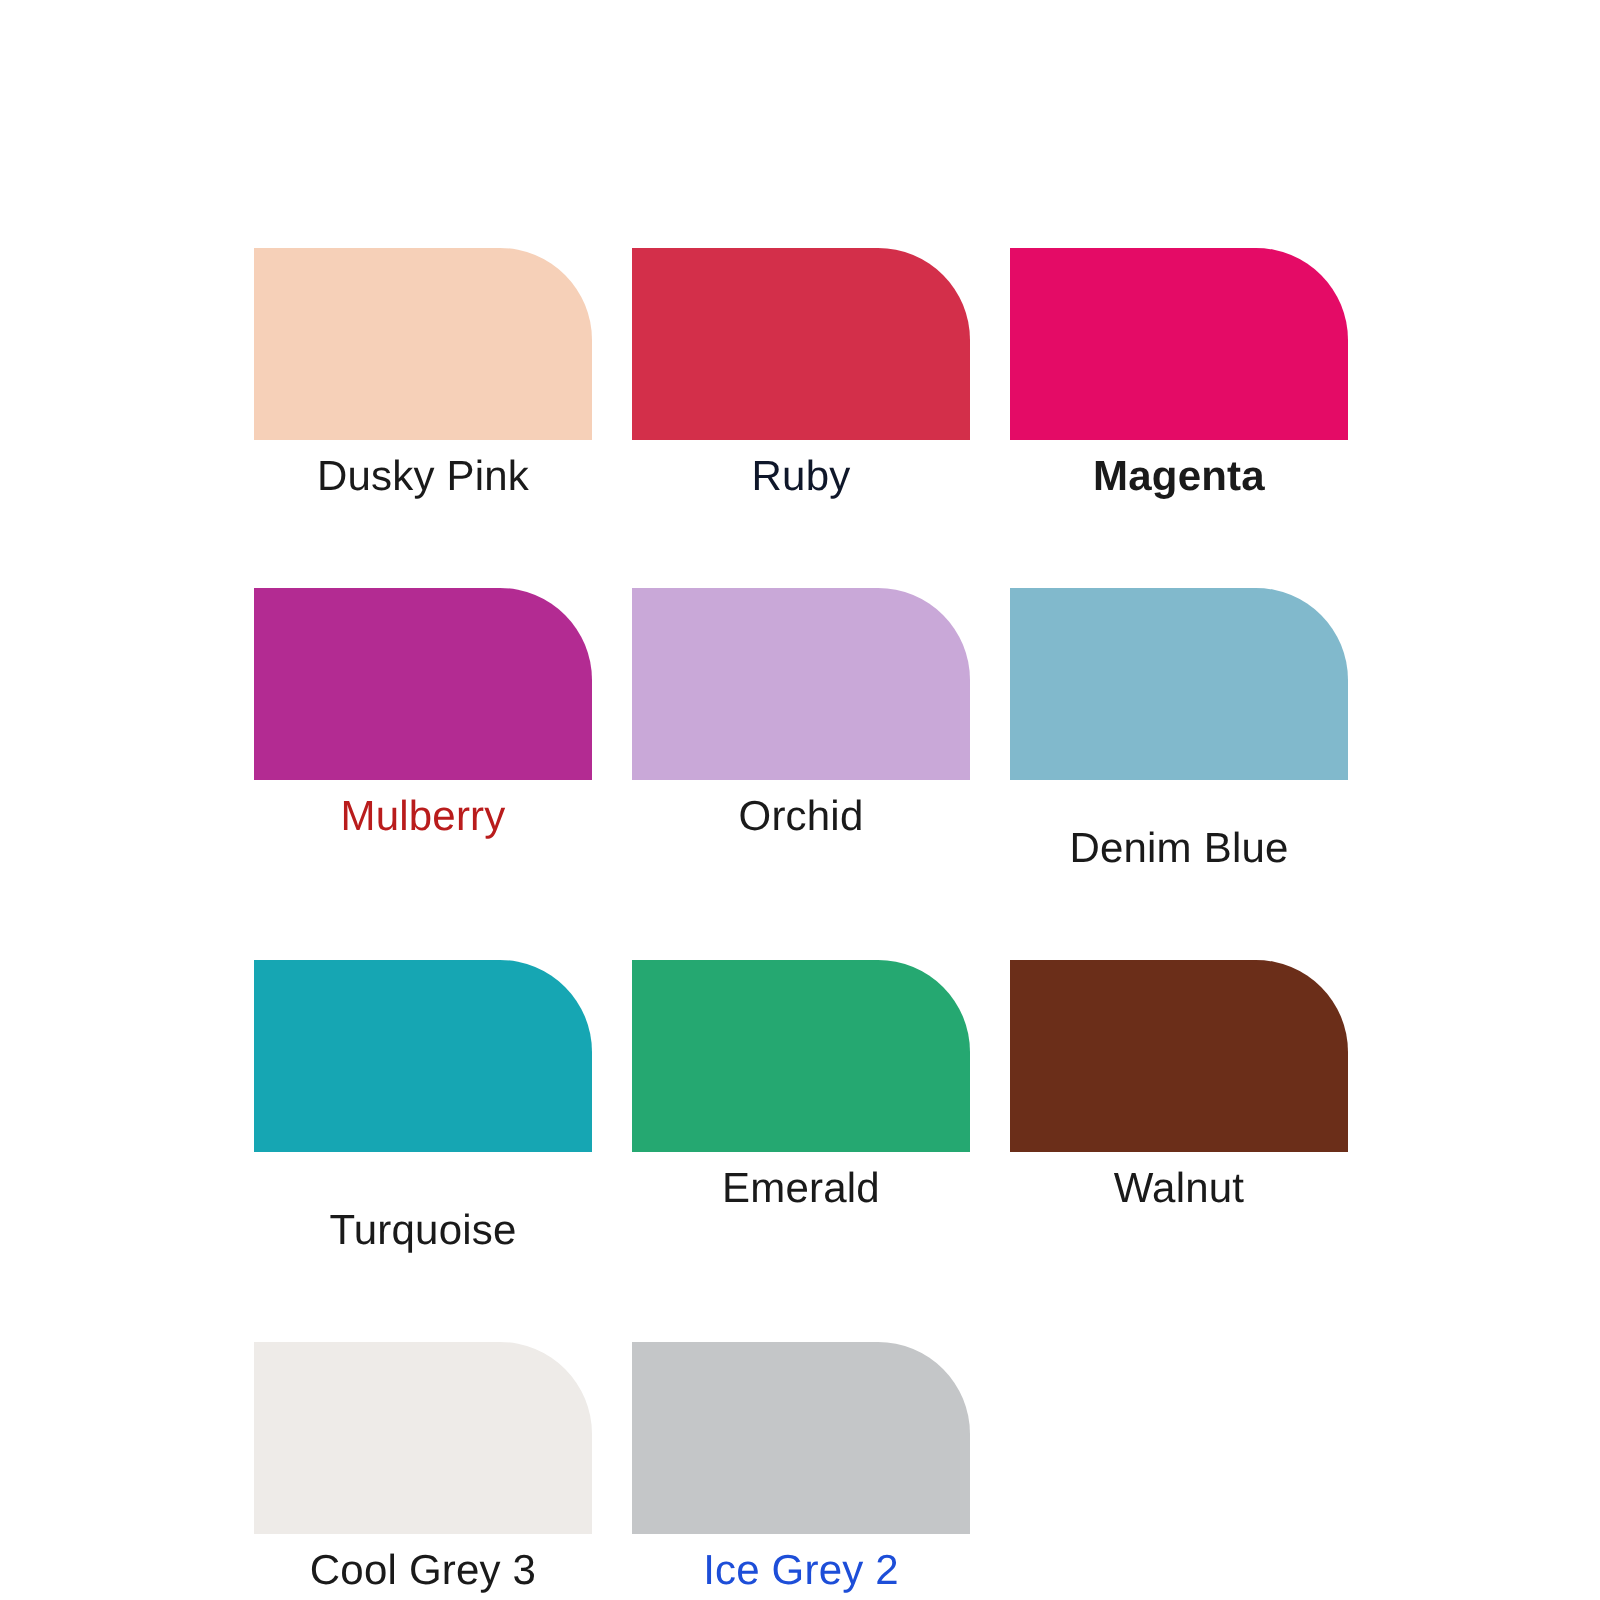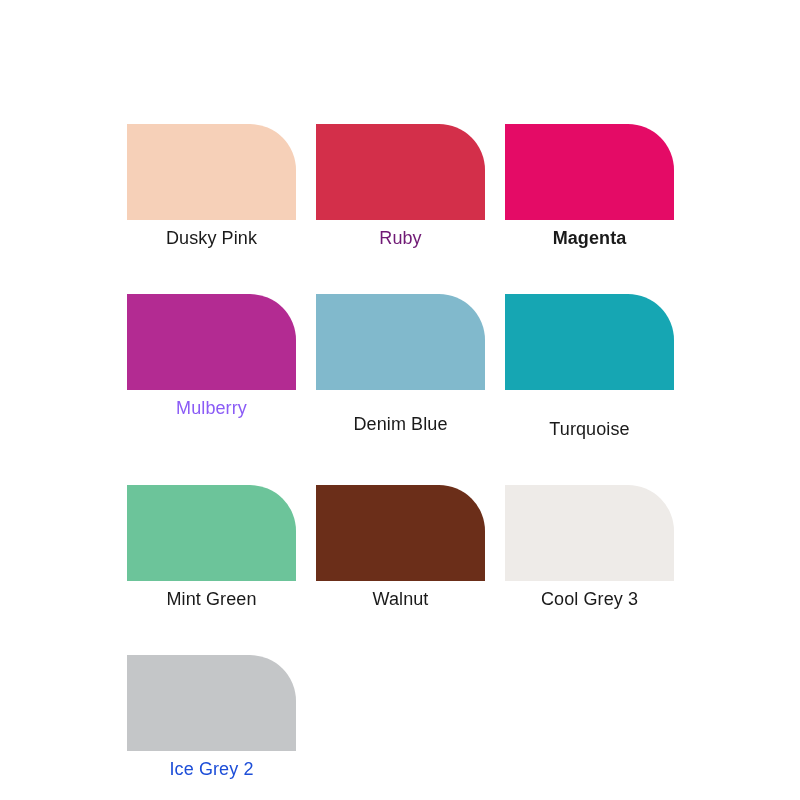--- a/index.html
+++ b/index.html
@@ -45,21 +45,21 @@
     width: 169px;
     height: 96px;
     border-radius: 0 46px 0 0;
     background: #cccccc;
     display: block;
   }
 
   .swatch-label {
     margin-top: 9px;
     font-family: "Liberation Sans", sans-serif;
-    font-size: 18px;
+    font-size: 21px;
     line-height: 19px;
     font-weight: 400;
     color: #1a1a1a;
     text-align: center;
     letter-spacing: 0.1px;
     white-space: nowrap;
   }
 </style>
 </head>
 <body style="background: rgb(255, 255, 255);">
@@ -67,49 +67,53 @@
 <div id="palette-page">
   <div id="swatch-grid">
 
     <div class="swatch-cell">
       <div class="swatch-chip" style="background: rgb(246, 208, 184);"></div>
       <div class="swatch-label" style="color: rgb(26, 26, 26);">Dusky Pink</div>
     </div>
 
     <div class="swatch-cell">
       <div class="swatch-chip" style="background: rgb(211, 47, 74);"></div>
-      <div class="swatch-label" style="color: #701a75;">Ruby</div>
+      <div class="swatch-label" style="color: #0f172a;">Ruby</div>
     </div>
 
     <div class="swatch-cell">
       <div class="swatch-chip" style="background: rgb(228, 11, 102);"></div>
       <div class="swatch-label" style="color: rgb(26, 26, 26); font-weight: bold;">Magenta</div>
     </div>
 
     <div class="swatch-cell">
       <div class="swatch-chip" style="background: rgb(179, 43, 146);"></div>
-      <div class="swatch-label" style="color: #8b5cf6;">Mulberry</div>
+      <div class="swatch-label" style="color: #b91c1c;">Mulberry</div>
     </div>
 
+    <div class="swatch-cell">
+      <div class="swatch-chip" style="background: rgb(201, 168, 216);"></div>
+      <div class="swatch-label" style="color: rgb(26, 26, 26);">Orchid</div>
+    </div>
 
     <div class="swatch-cell">
       <div class="swatch-chip" style="background: rgb(129, 185, 204);"></div>
       <div class="swatch-label" style="color: rgb(26, 26, 26); margin-top: 25px;">Denim Blue</div>
     </div>
 
     <div class="swatch-cell">
       <div class="swatch-chip" style="background: rgb(22, 166, 179);"></div>
       <div class="swatch-label" style="color: rgb(26, 26, 26); margin-top: 30px;">Turquoise</div>
     </div>
 
+    <div class="swatch-cell">
+      <div class="swatch-chip" style="background: rgb(37, 168, 113);"></div>
+      <div class="swatch-label" style="color: rgb(26, 26, 26);">Emerald</div>
+    </div>
 
-    <div class="swatch-cell">
-      <div class="swatch-chip" style="background: rgb(108, 196, 154);"></div>
-      <div class="swatch-label" style="color: rgb(26, 26, 26);">Mint Green</div>
-    </div>
 
     <div class="swatch-cell">
       <div class="swatch-chip" style="background: rgb(107, 46, 25);"></div>
       <div class="swatch-label" style="color: rgb(26, 26, 26); text-align: center;">Walnut</div>
     </div>
 
     <div class="swatch-cell">
       <div class="swatch-chip" style="background: rgb(238, 235, 232);"></div>
       <div class="swatch-label" style="color: rgb(26, 26, 26);">Cool Grey 3</div>
     </div>

